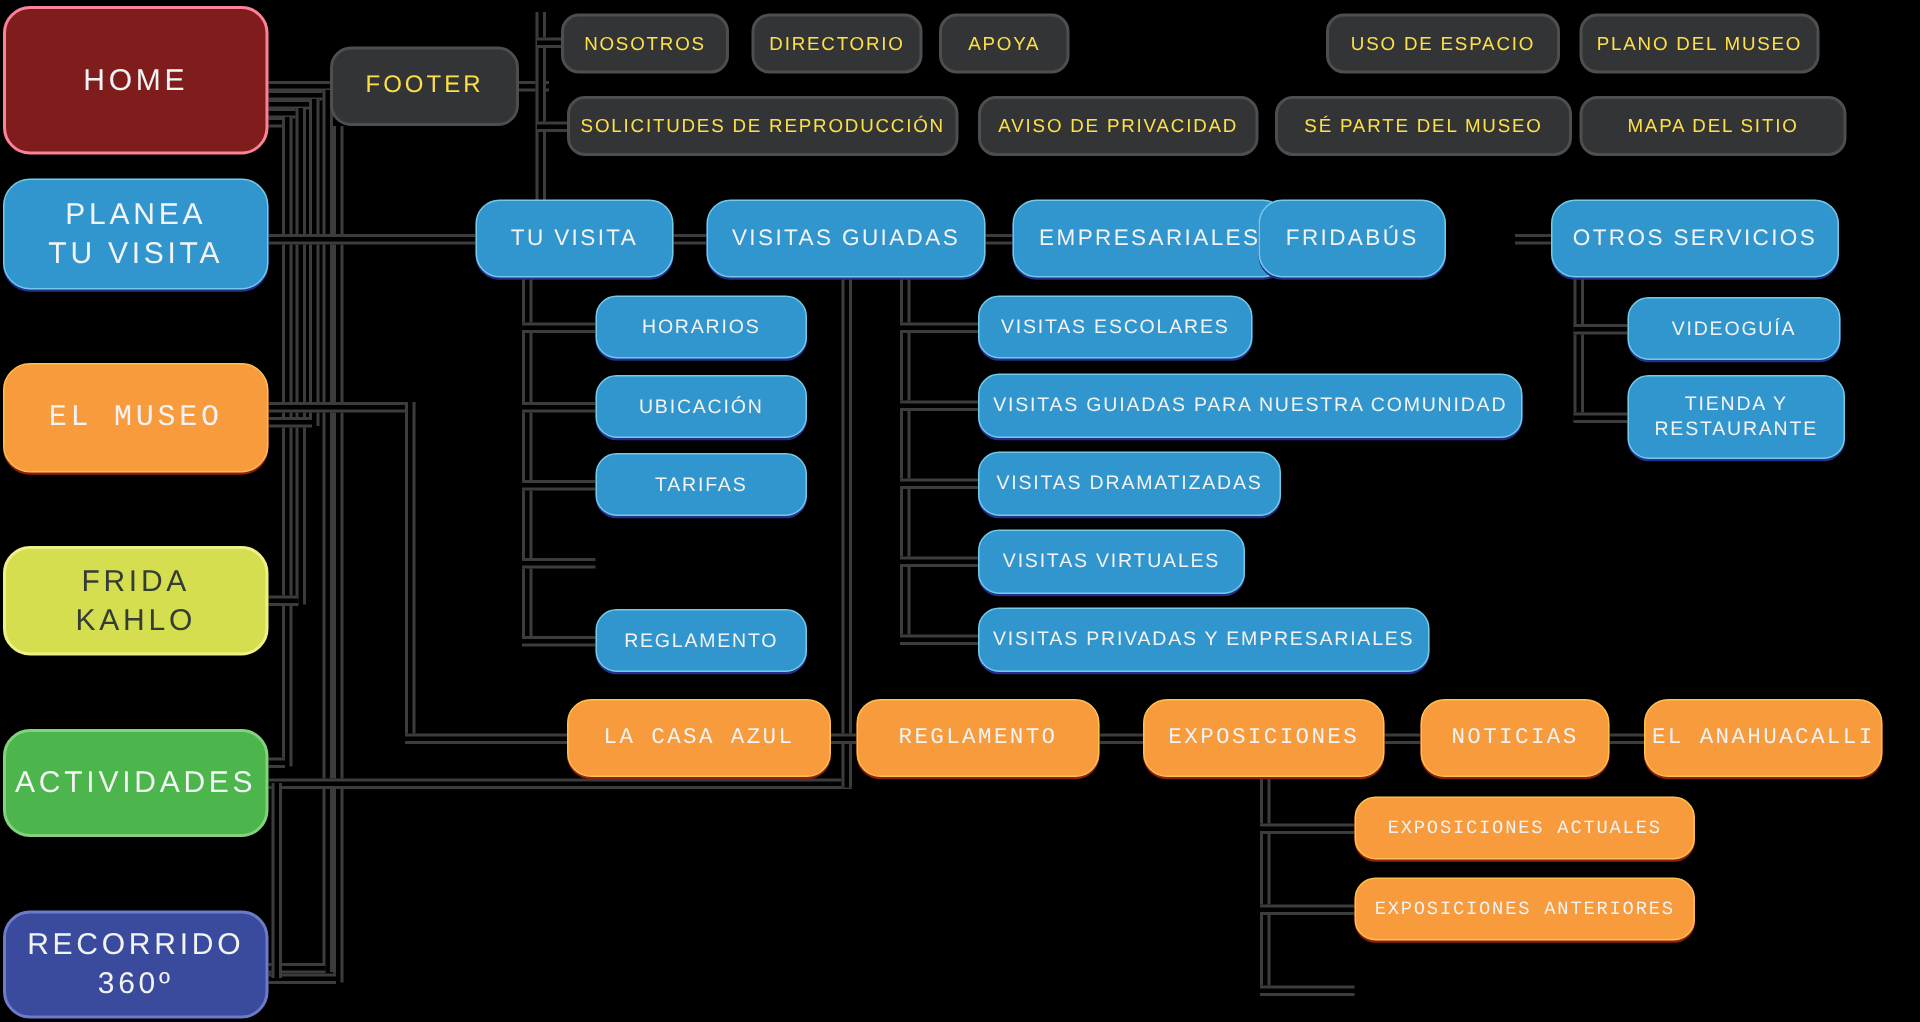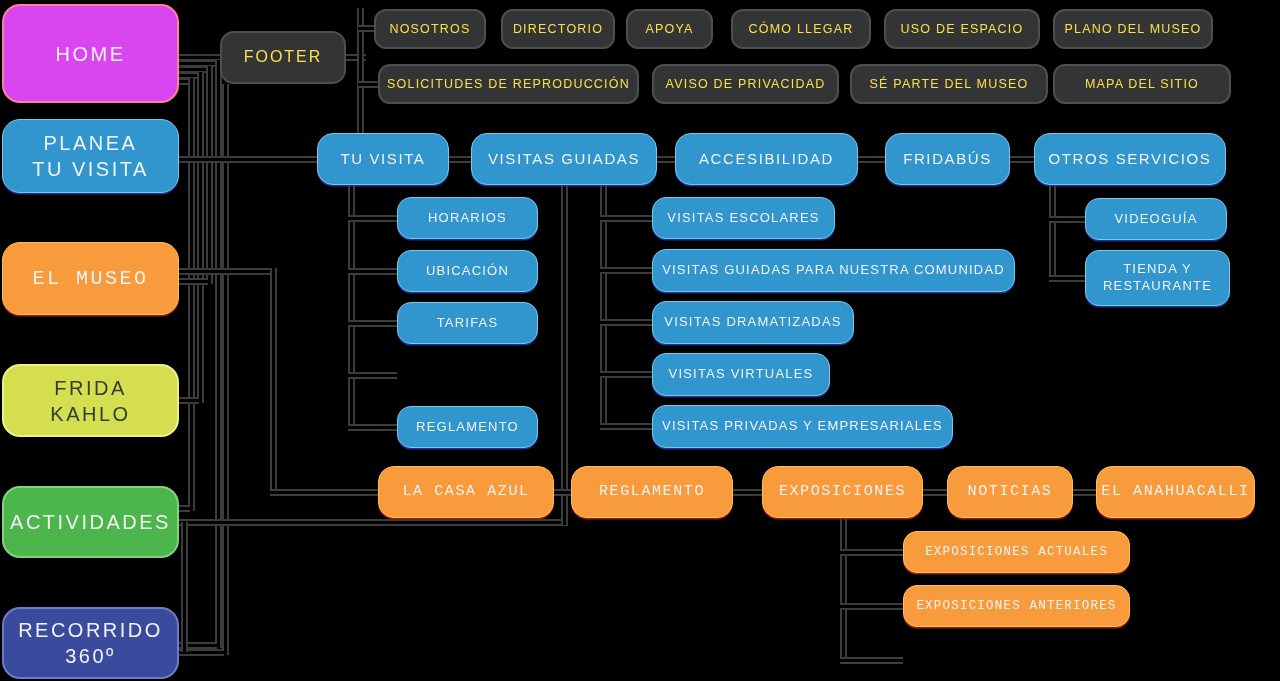--- a/index.html
+++ b/index.html
@@ -1,21 +1,21 @@
 <!DOCTYPE html>
 <html><head>
 <meta charset="utf-8">
 <style>
   html,body{margin:0;padding:0;background:#000;}
   #canvas{position:relative;width:1280px;height:681px;background:#000;overflow:hidden;
           font-family:"Liberation Sans","DejaVu Sans",sans-serif;}
   .bx{position:absolute;display:flex;align-items:center;justify-content:center;
       text-align:center;color:#f2f3f4;box-sizing:border-box;white-space:pre-line;
       letter-spacing:1.5px;line-height:1.3;font-weight:400;}
-  .c-pink  {background:#d946ef;border:2px solid #ff8099;}
+  .c-pink  {background:#7f1d1d;border:2px solid #ff8099;}
   .c-blue  {background:#3196cd;border:1px solid #74cbe8;box-shadow:0 1.5px 0 #25308e;}
   .c-orange{background:#f79b3d;border:1px solid #fdc14f;box-shadow:0 1.5px 0 #911f10;font-family:Liberation Mono, monospace;}
   .c-lime  {background:#d5de4e;border:2px solid #eef286;color:#343d34;}
   .c-green {background:#4cb64d;border:2px solid #83d37e;}
   .c-navy  {background:#3a4b9d;border:2px solid #6d7cc9;}
   .c-dark  {background:#323436;border:2px solid #4c4e50;color:#fde047;}
   .r18{border-radius:18px}.r16{border-radius:16px}.r14{border-radius:14px}.r12{border-radius:12px}
   .f20{font-size:20px;letter-spacing:2.5px}
   .f16{font-size:16px;letter-spacing:2px}
   .f15{font-size:15px;letter-spacing:1.6px}
@@ -100,33 +100,32 @@
 KAHLO</div>
   <div class="bx c-green r18 f20" style="left:2px;top:486px;width:177px;height:72px">ACTIVIDADES</div>
   <div class="bx c-navy r18 f20" style="left:2px;top:607px;width:177px;height:72px">RECORRIDO
 360º</div>
 
   <div class="bx c-dark r14 f16" style="left:220px;top:31px;width:126px;height:53px">FOOTER</div>
 
   <div class="bx c-dark r12 f12" style="left:374px;top:9px;width:112px;height:40px">NOSOTROS</div>
   <div class="bx c-dark r12 f12" style="left:501px;top:9px;width:114px;height:40px">DIRECTORIO</div>
   <div class="bx c-dark r12 f12" style="left:626px;top:9px;width:87px;height:40px">APOYA</div>
-  <div class="bx c-dark r12 f12" style="left:731px;top:9px;width:140px;height:40px">CÓMO LLEGAR</div>
   <div class="bx c-dark r12 f12" style="left:884px;top:9px;width:156px;height:40px">USO DE ESPACIO</div>
   <div class="bx c-dark r12 f12" style="left:1053px;top:9px;width:160px;height:40px">PLANO DEL MUSEO</div>
 
   <div class="bx c-dark r12 f12" style="left:378px;top:64px;width:261px;height:40px">SOLICITUDES DE REPRODUCCIÓN</div>
   <div class="bx c-dark r12 f12" style="left:652px;top:64px;width:187px;height:40px">AVISO DE PRIVACIDAD</div>
   <div class="bx c-dark r12 f12" style="left:850px;top:64px;width:198px;height:40px">SÉ PARTE DEL MUSEO</div>
   <div class="bx c-dark r12 f12" style="left:1053px;top:64px;width:178px;height:40px">MAPA DEL SITIO</div>
 
   <div class="bx c-blue r16 f15" style="left:317px;top:133px;width:132px;height:52px">TU VISITA</div>
   <div class="bx c-blue r16 f15" style="left:471px;top:133px;width:186px;height:52px">VISITAS GUIADAS</div>
-  <div class="bx c-blue r16 f15" style="left:675px;top:133px;width:183px;height:52px">ACCESIBILIDAD</div>
-  <div class="bx c-blue r16 f15" style="left:885px;top:133px;width:125px;height:52px">FRIDABÚS</div>
+  <div class="bx c-blue r16 f15" style="left:675px;top:133px;width:183px;height:52px">EMPRESARIALES</div>
+  <div class="bx c-blue r16 f15" style="left:839px;top:133px;width:125px;height:52px">FRIDABÚS</div>
   <div class="bx c-blue r16 f15" style="left:1034px;top:133px;width:192px;height:52px">OTROS SERVICIOS</div>
 
   <div class="bx c-blue r14 f13" style="left:397px;top:197px;width:141px;height:42px">HORARIOS</div>
   <div class="bx c-blue r14 f13" style="left:397px;top:250px;width:141px;height:42px">UBICACIÓN</div>
   <div class="bx c-blue r14 f13" style="left:397px;top:302px;width:141px;height:42px">TARIFAS</div>
   <div class="bx c-blue r14 f13" style="left:397px;top:406px;width:141px;height:42px">REGLAMENTO</div>
 
   <div class="bx c-blue r14 f13" style="left:652px;top:197px;width:183px;height:42px">VISITAS ESCOLARES</div>
   <div class="bx c-blue r14 f13" style="left:652px;top:249px;width:363px;height:43px">VISITAS GUIADAS PARA NUESTRA COMUNIDAD</div>
   <div class="bx c-blue r14 f13" style="left:652px;top:301px;width:202px;height:43px">VISITAS DRAMATIZADAS</div>

